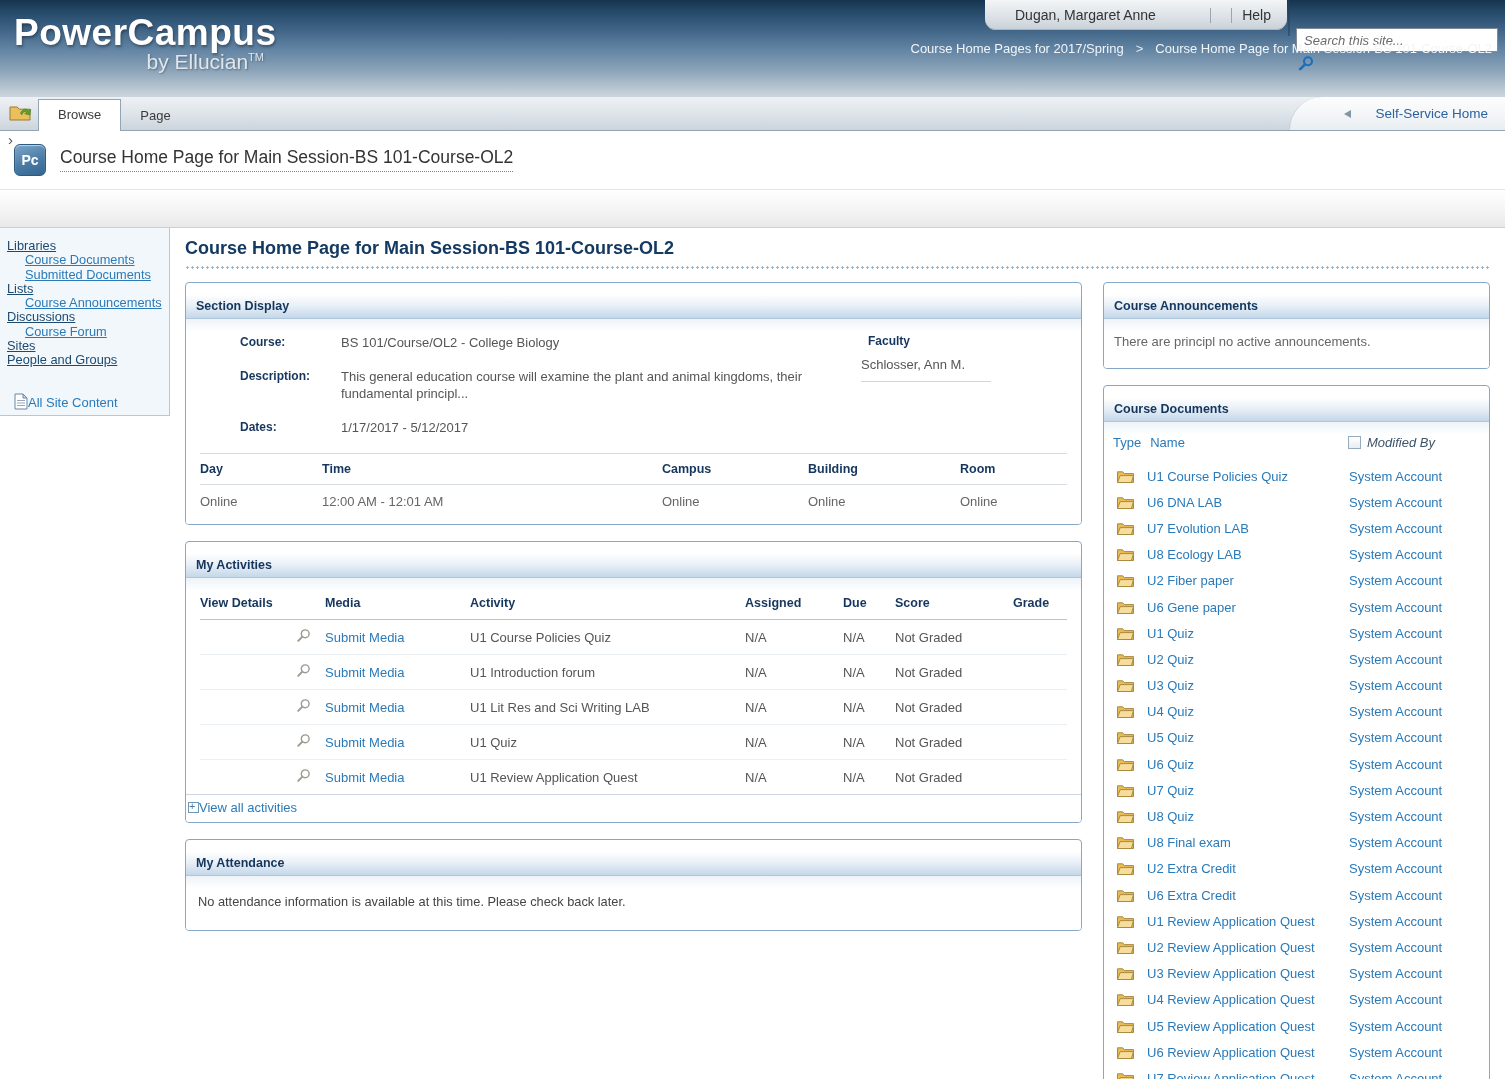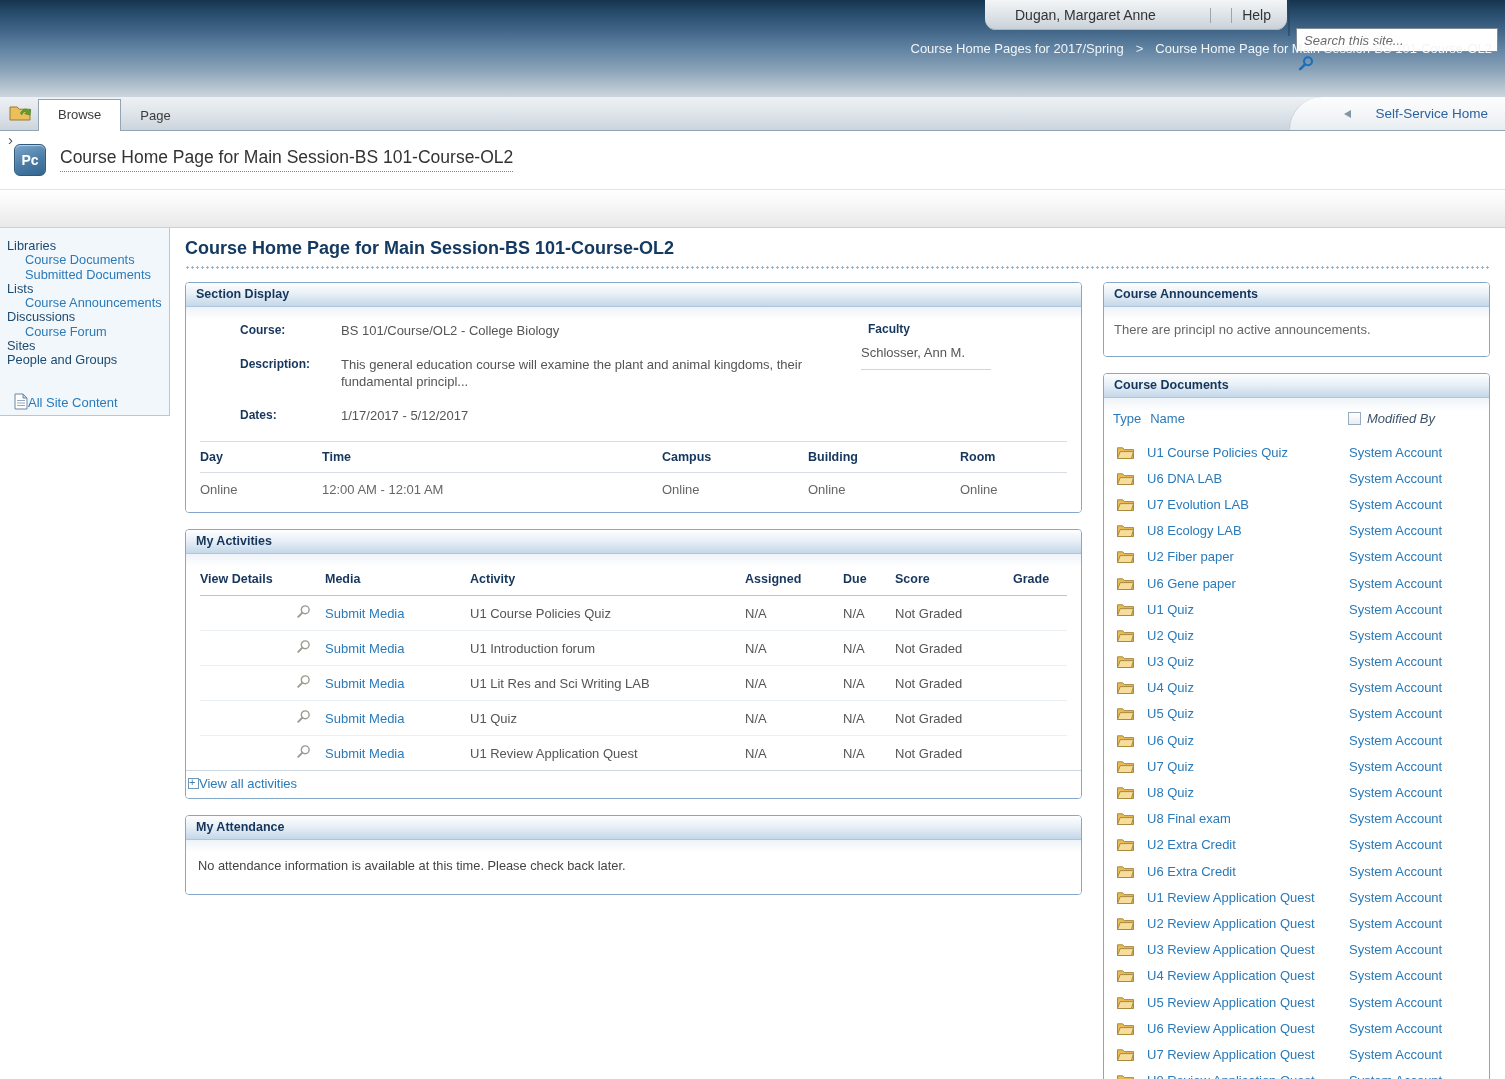--- a/index.html
+++ b/index.html
@@ -58,40 +58,40 @@
     padding-bottom:3px;border-bottom:1px dotted #5f8bb0;}
   .title-arrow{position:absolute;left:auto;margin-left:8px;color:#555;font-size:15px;top:17px;}
 
   .gray-band{position:absolute;top:190px;left:0;right:0;height:37px;
     background:linear-gradient(180deg,#ffffff 0%,#f6f6f6 45%,#e9e9e9 100%);border-bottom:1px solid #cfcfcf;}
 
   
   .sidebar{position:absolute;left:0;top:228px;width:170px;height:188px;box-sizing:border-box;
     background:#f2f7fb;border-right:1px solid #b3c9da;border-bottom:1px solid #b3c9da;
     padding:11px 0 0 5px;font-size:12.8px;}
-  .sb-item{line-height:14.3px;padding-left:2px;white-space:nowrap;}
+  .sb-item{line-height:14.3px;padding-left:2px;white-space:nowrap;text-decoration:underline;}
   .sb-hdr{color:#1c4a70;}
   .sb-link{color:#2a7ab9;}
   .sb-indent{padding-left:20px;}
   .all-site{margin-top:25px;padding-left:9px;display:flex;align-items:center;gap:0;color:#2a7ab9;font-size:13px;}
 
   
   .content-area{position:absolute;left:185px;top:237px;width:1305px;}
   .page-heading{font-size:18px;font-weight:bold;color:#143a61;margin:0;line-height:22px;}
   .dotted-sep{margin-top:7px;height:3px;width:100%;
     background-image:radial-gradient(circle,#9cb6ca 1px,rgba(0,0,0,0) 1.3px);
     background-size:5px 3px;background-repeat:repeat-x;}
   .columns{display:flex;gap:21px;align-items:flex-start;margin-top:13px;}
   .main-col{width:897px;flex:none;}
   .right-col{width:387px;flex:none;}
 
   .box{border:1px solid #86a8c8;border-radius:4px;background:#fff;margin-bottom:16px;}
   .box-header{height:23px;line-height:23px;padding:0 10px;font-size:12.5px;font-weight:bold;color:#14365c;
     background:linear-gradient(180deg,#fefefe 0%,#e9f0f7 45%,#c4d7e9 100%);
-    border-bottom:1px solid #aec6db;border-radius:3px 3px 0 0;}
+    border-bottom:1px solid #aec6db;border-radius:3px 3px 0 0;margin-top:12px;}
   .box-body{border-radius:0 0 3px 3px;background:linear-gradient(180deg,#eef3f8 0px,#ffffff 13px);}
 
   
   .sd-body{position:relative;padding:15px 14px 4px;}
   .field-row{display:flex;margin-bottom:17px;}
   .field-label{width:101px;flex:none;font-size:12px;font-weight:bold;color:#17365d;padding-top:1px;margin-left:40px;}
   .field-value{font-size:13px;color:#555;line-height:17px;max-width:505px;}
   .faculty{position:absolute;left:675px;top:15px;width:130px;}
   .faculty-label{font-size:12px;font-weight:bold;color:#17365d;margin-bottom:9px;padding-left:7px;}
   .faculty-name{font-size:13px;color:#555;padding-bottom:9px;border-bottom:1px solid #c3d8ea;}
@@ -131,20 +131,24 @@
   .doc-ico{width:30px;flex:none;padding-left:5px;display:flex;align-items:center;}
   .doc-name{flex:1;color:#2a7ab9;font-size:13px;}
   .doc-modified{width:132px;flex:none;color:#2a7ab9;font-size:13px;}
 </style>
 </head>
 <body>
 
 <div class="page">
 
   <div class="top-header">
+    <div class="logo">
+      <div class="logo-title">PowerCampus</div>
+      <div class="logo-sub"><span>by Ellucian</span><sup>TM</sup></div>
+    </div>
     <div class="user-bar">
       <span class="user-name">Dugan, Margaret Anne</span>
       <span class="ub-sep first"></span>
       <span class="ub-sep"></span>
       <a class="help-link">Help</a>
     </div>
     <div class="vline"></div>
     <div class="search-wrap">
       <input class="search-input" type="text" placeholder="Search this site..." style="">
       <span class="search-icon">

